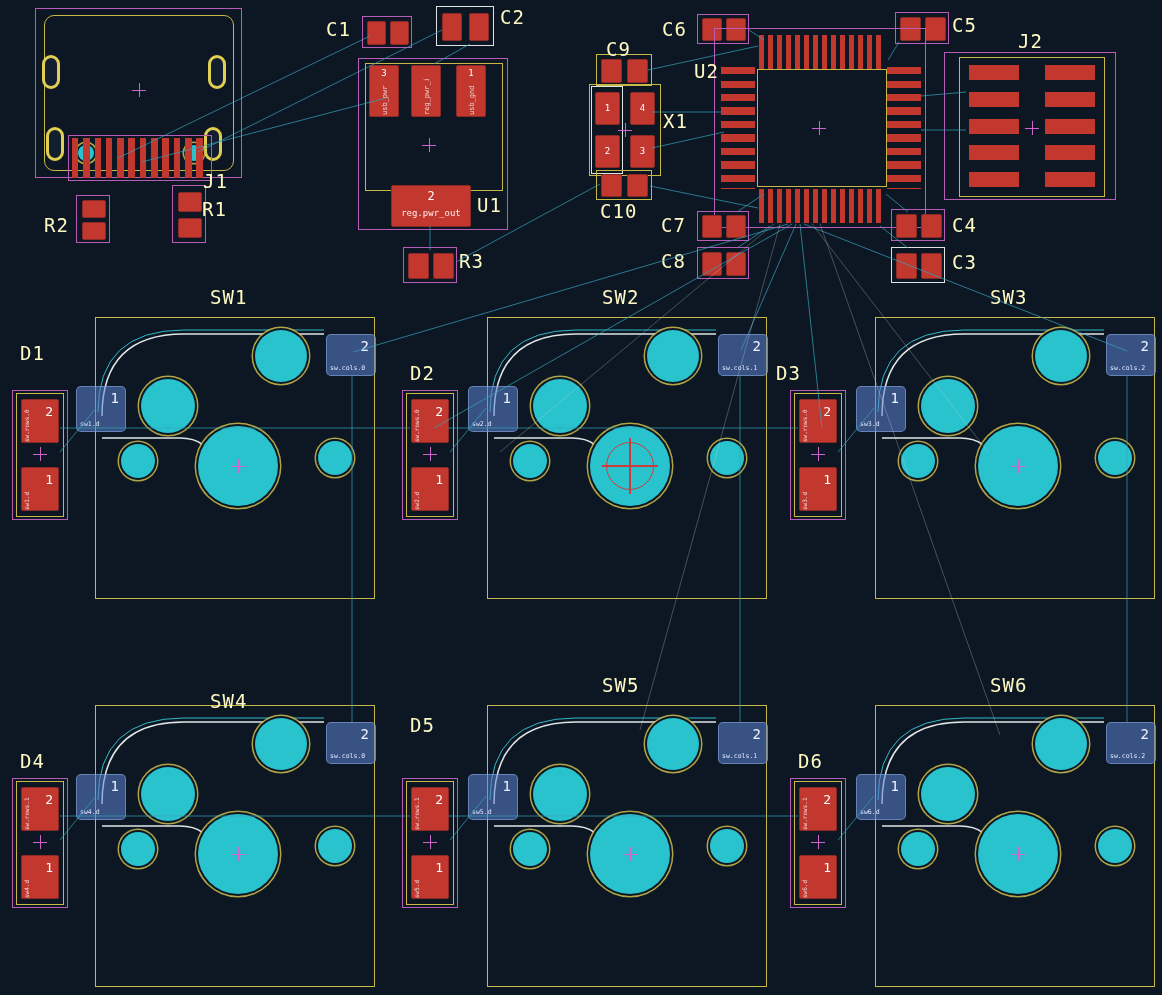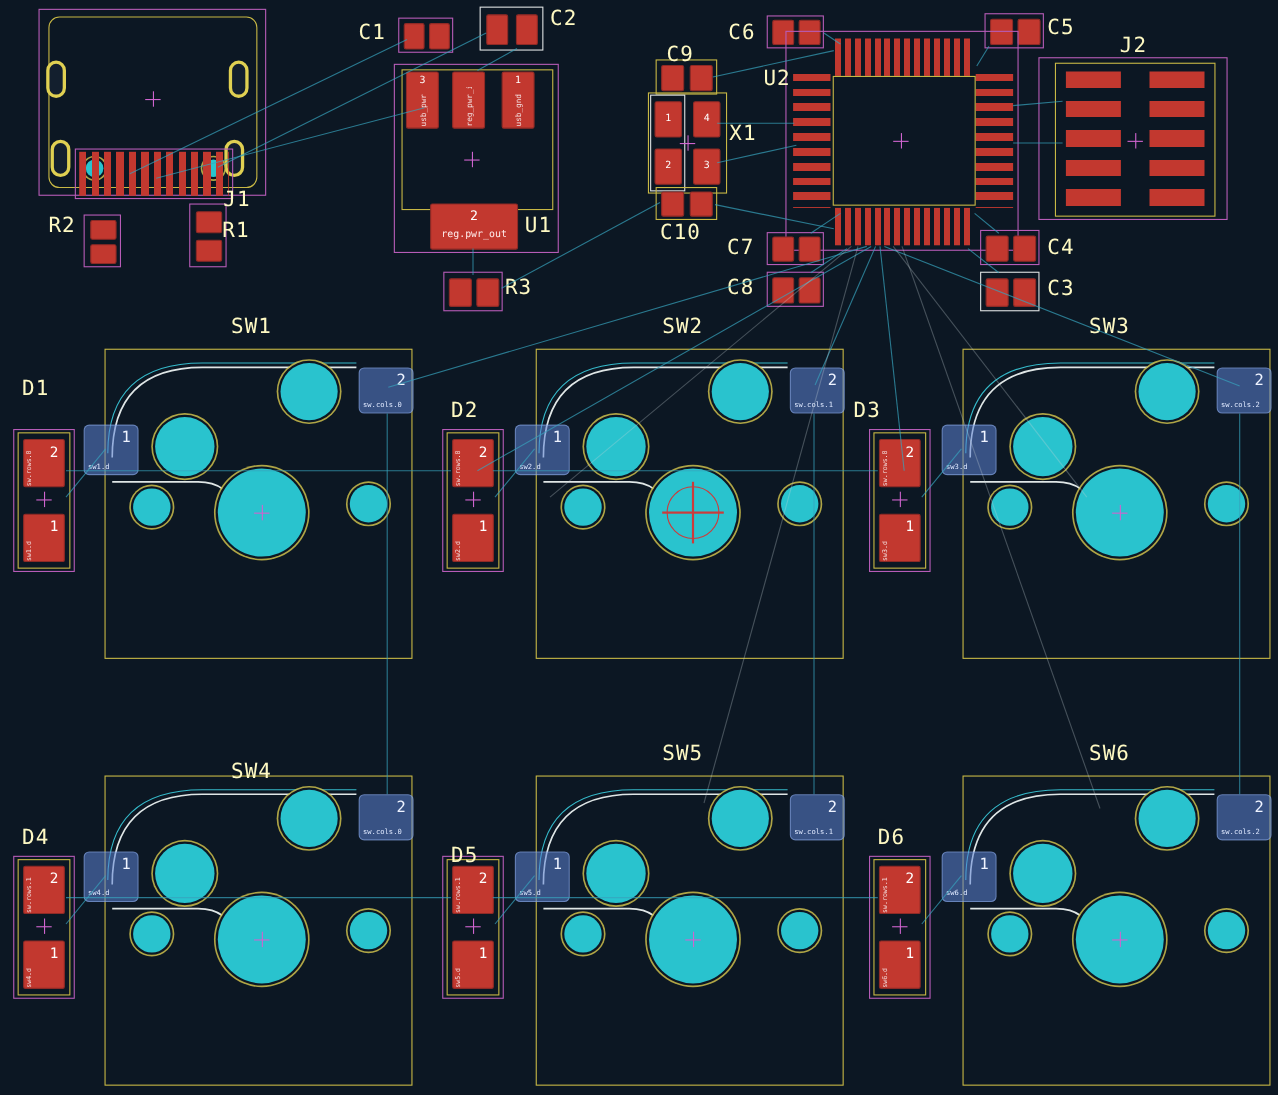--- a/index.html
+++ b/index.html
@@ -53,21 +53,21 @@
     <div class="abs oval" style="left:172px;top:46px"></div>
     <div class="abs oval" style="left:168px;top:118px"></div>
     <div class="abs hole" style="left:42px;top:136px;width:16px;height:16px"></div>
     <div class="abs hole" style="left:150px;top:136px;width:16px;height:16px"></div>
     <div class="abs mag" style="left:32px;top:126px;width:144px;height:46px"></div>
     <div class="abs usbrow" style="left:36px;top:129px;width:136px;height:40px"></div>
     <div class="abs cross" style="left:96px;top:74px"></div>
   </div>
   <div class="abs lbl" style="left:203px;top:172px">J1</div>
 
-  <div class="abs lbl" style="left:44px;top:196px">R2</div>
+  <div class="abs lbl" style="left:44px;top:216px">R2</div>
   <div class="abs mag" style="left:76px;top:195px;width:34px;height:48px">
     <div class="abs pad" style="left:5px;top:4px;width:24px;height:18px"></div>
     <div class="abs pad" style="left:5px;top:26px;width:24px;height:18px"></div>
   </div>
   <div class="abs lbl" style="left:202px;top:200px">R1</div>
   <div class="abs mag" style="left:172px;top:185px;width:34px;height:58px">
     <div class="abs pad" style="left:5px;top:6px;width:24px;height:20px"></div>
     <div class="abs pad" style="left:5px;top:32px;width:24px;height:20px"></div>
   </div>
 
@@ -229,21 +229,21 @@
       <div class="d-num">2</div>
       <div class="d-net">sw.rows.1</div>
     </div>
     <div class="abs pad dpad" style="left:8px;top:76px">
       <div class="d-num">1</div>
       <div class="d-net">sw4.d</div>
     </div>
     <div class="abs cross" style="left:20px;top:56px"></div>
   </div>
 
-  <div class="abs lbl" style="left:410px;top:769px">D5</div>
+  <div class="abs lbl" style="left:410px;top:716px">D5</div>
   <div class="abs mag" style="left:402px;top:778px;width:56px;height:130px">
     <div class="abs yel" style="left:3px;top:2px;width:48px;height:124px"></div>
     <div class="abs pad dpad" style="left:8px;top:8px">
       <div class="d-num">2</div>
       <div class="d-net">sw.rows.1</div>
     </div>
     <div class="abs pad dpad" style="left:8px;top:76px">
       <div class="d-num">1</div>
       <div class="d-net">sw5.d</div>
     </div>

